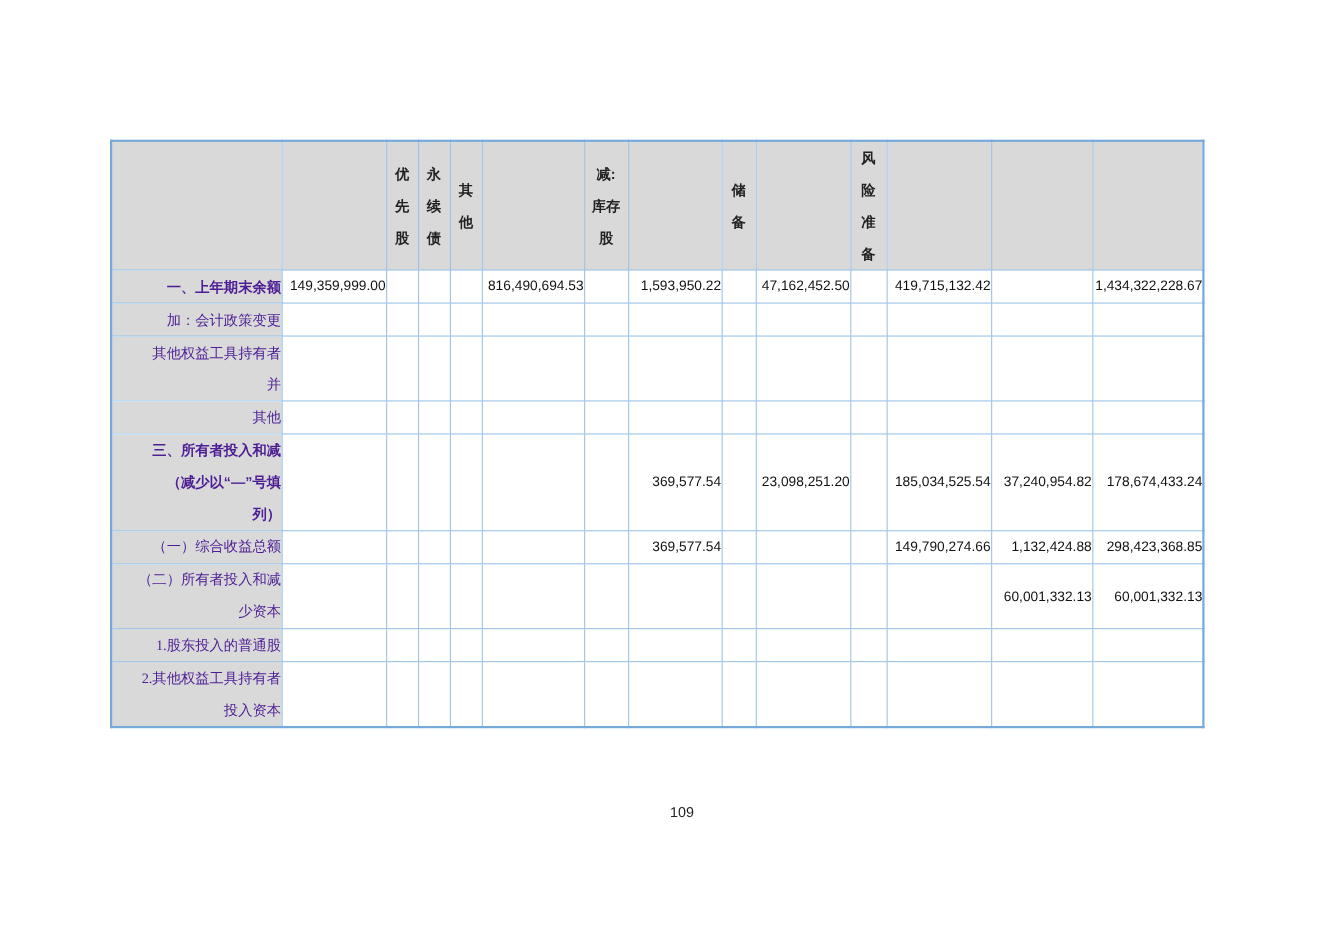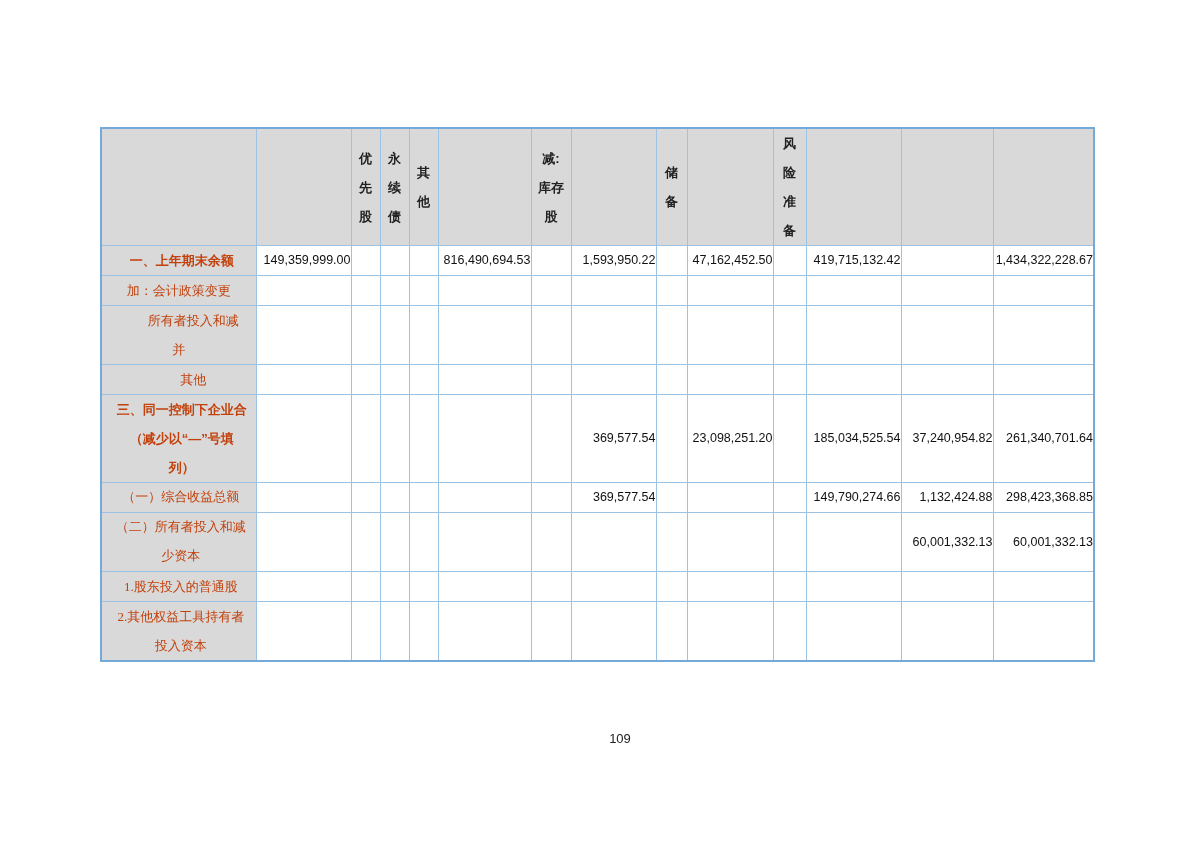--- a/index.html
+++ b/index.html
@@ -33,25 +33,25 @@
     height:112px;
     font-weight:bold;
     font-size:13px;
     text-align:center;
     white-space:pre-line;
     border-bottom:2px solid #74a9da;
     color:#222;
   }
   td.lbl{
     background:#d9d9d9;
-    text-align:center;
+    text-align:right;
     font-size:13px;
     white-space:pre-wrap;
     padding:0 3px 0 4px;
-    color:#c2410c;
+    color:#4c1d95;
     margin-left:36px;
   }
   td.lbl.head{font-weight:bold;padding-left:6px;}
   td.lbl.indent{text-indent:29px;}
   td.lbl.sub{padding-left:4px;font-family:Liberation Mono, monospace;}
   td.lbl.num{padding-left:4px;font-family:Liberation Serif, serif;}
   td.val{
     background:#ffffff;
     text-align:right;
     font-size:12.5px;
@@ -146,21 +146,21 @@
           <td class="val"></td>
           <td class="val"></td>
           <td class="val"></td>
           <td class="val"></td>
           <td class="val"></td>
           <td class="val"></td>
           <td class="val"></td>
           <td class="val"></td>
         </tr>
         <tr>
-          <td class="lbl indent">所有者投入和减
+          <td class="lbl indent">其他权益工具持有者
 并</td>
           <td class="val"></td>
           <td class="val"></td>
           <td class="val"></td>
           <td class="val"></td>
           <td class="val"></td>
           <td class="val"></td>
           <td class="val"></td>
           <td class="val"></td>
           <td class="val"></td>
@@ -179,36 +179,36 @@
           <td class="val"></td>
           <td class="val"></td>
           <td class="val"></td>
           <td class="val"></td>
           <td class="val"></td>
           <td class="val"></td>
           <td class="val"></td>
           <td class="val"></td>
         </tr>
         <tr>
-          <td class="lbl head">三、同一控制下企业合
+          <td class="lbl head">三、所有者投入和减
 （减少以“—”号填
 列）</td>
           <td class="val"></td>
           <td class="val"></td>
           <td class="val"></td>
           <td class="val"></td>
           <td class="val"></td>
           <td class="val"></td>
           <td class="val">369,577.54</td>
           <td class="val"></td>
           <td class="val">23,098,251.20</td>
           <td class="val"></td>
           <td class="val">185,034,525.54</td>
           <td class="val">37,240,954.82</td>
-          <td class="val">261,340,701.64</td>
+          <td class="val">178,674,433.24</td>
         </tr>
         <tr>
           <td class="lbl sub">（一）综合收益总额</td>
           <td class="val"></td>
           <td class="val"></td>
           <td class="val"></td>
           <td class="val"></td>
           <td class="val"></td>
           <td class="val"></td>
           <td class="val">369,577.54</td>

